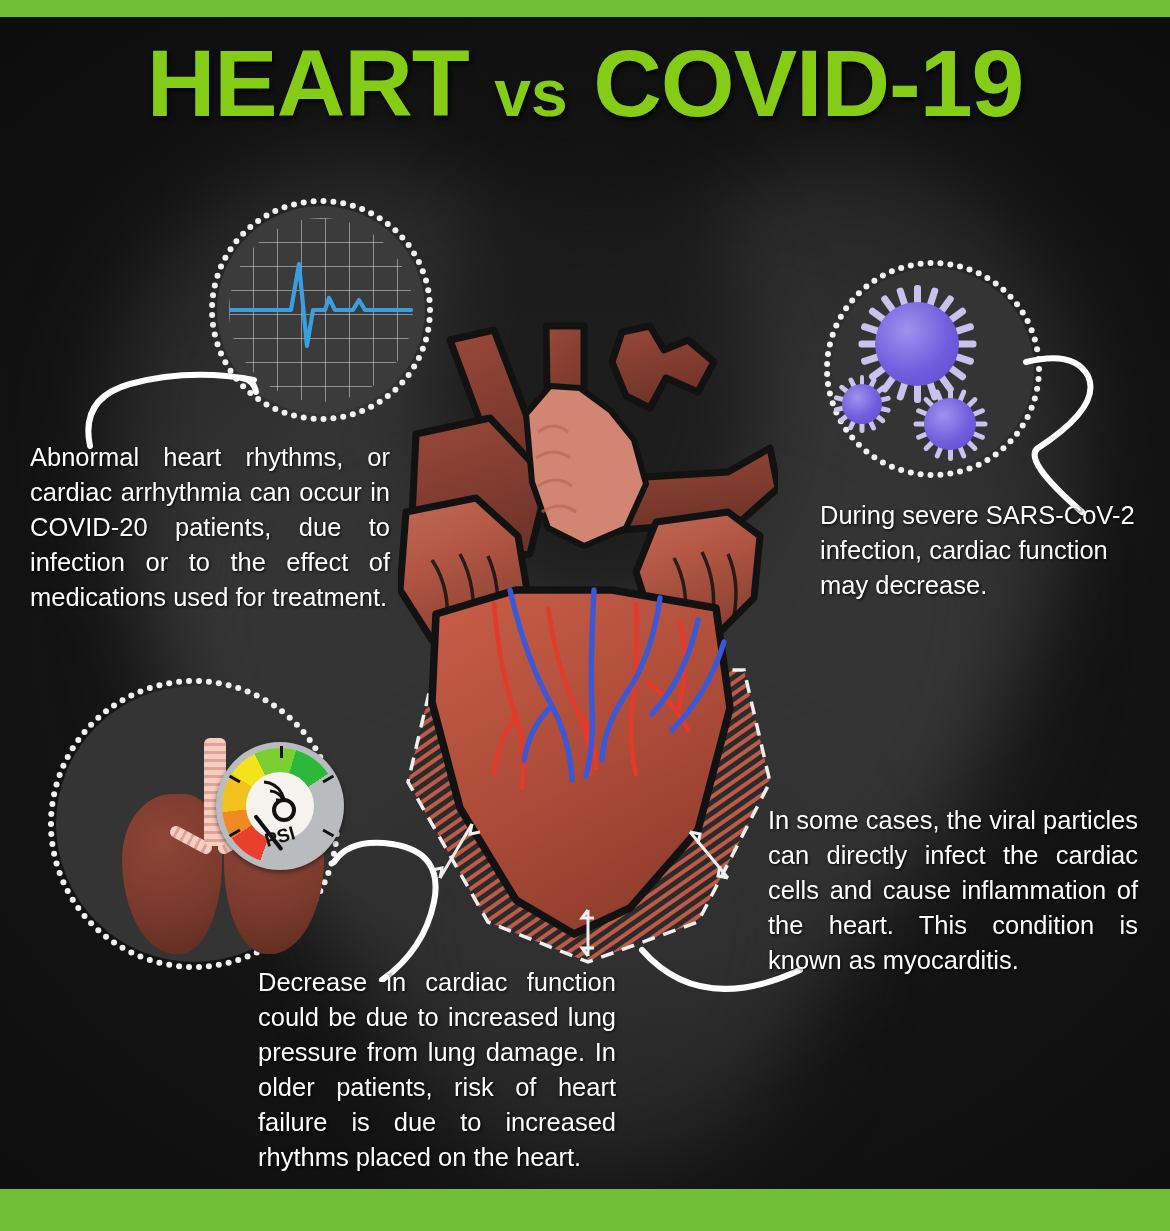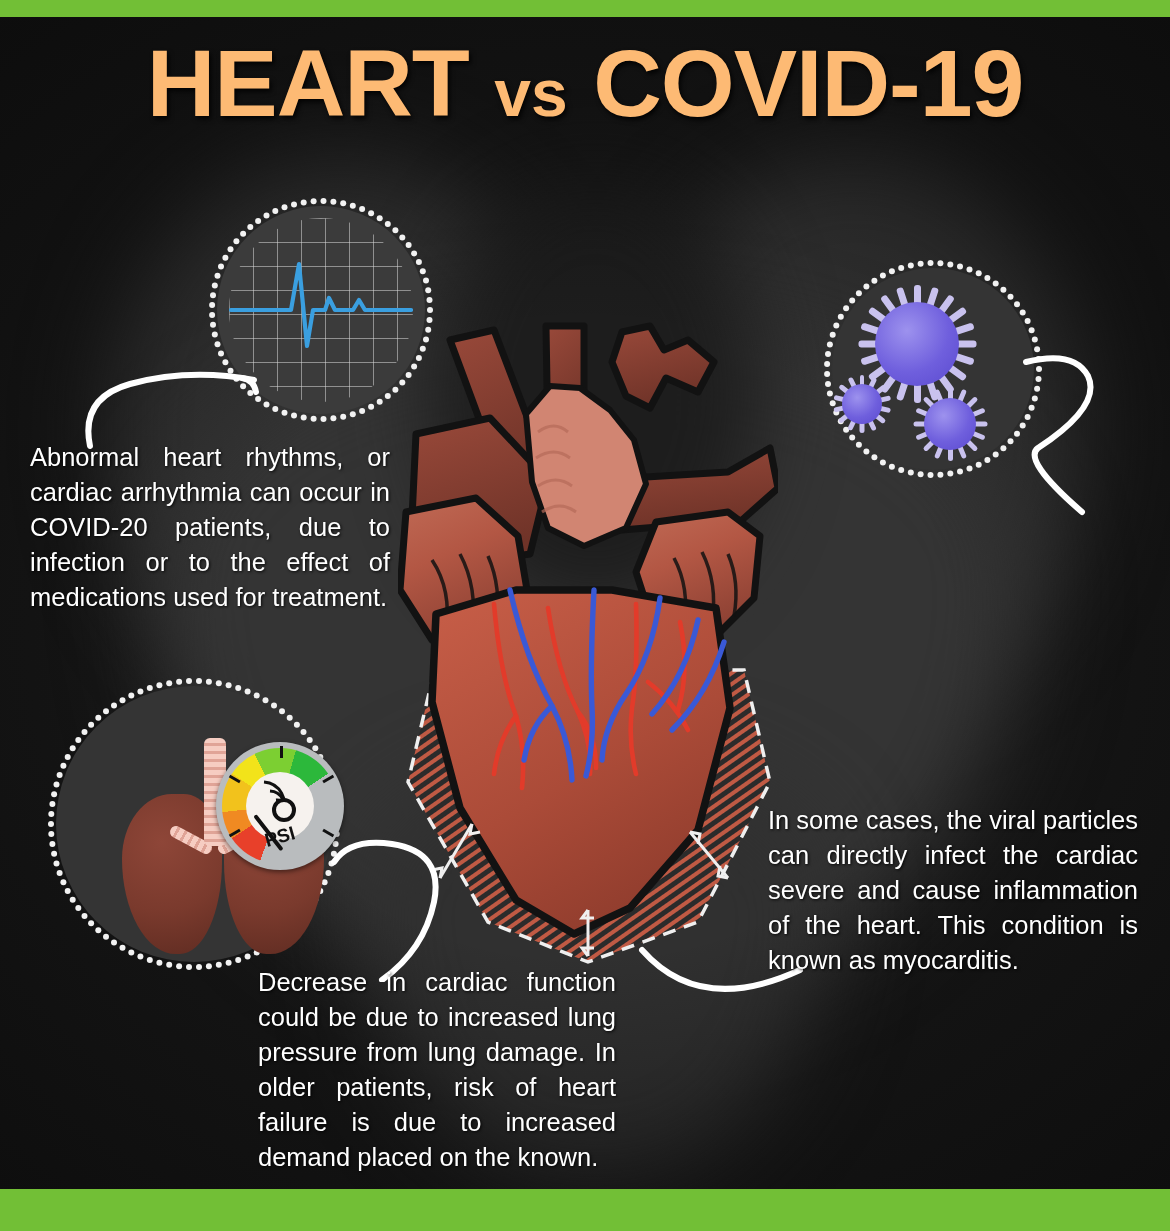--- a/index.html
+++ b/index.html
@@ -23,21 +23,21 @@
   .bg-body{left:150px;top:330px;width:880px;height:690px;background:#343434;border-radius:46% 46% 50% 50%/36% 36% 64% 64%;filter:blur(46px);}
   .bg-tip{left:360px;top:760px;width:470px;height:420px;background:#303030;border-radius:50% 50% 46% 46%/30% 30% 70% 70%;filter:blur(44px);}
   .bg-dark-center{left:430px;top:180px;width:330px;height:430px;background:#1d1d1d;filter:blur(40px);border-radius:50%;}
   .vignette{position:absolute;inset:0;background:radial-gradient(ellipse 78% 64% at 50% 52%, rgba(0,0,0,0) 40%, rgba(10,10,10,.72) 100%);}
 
   
   .title{
     position:absolute;left:0;right:0;top:36px;text-align:center;z-index:30;
     font-family:"Liberation Sans",sans-serif;
     font-size:95px;font-weight:bold;letter-spacing:-1px;
-    color:#fdba74;line-height:1;
+    color:#84cc16;line-height:1;
     text-shadow:2px 3px 5px rgba(0,0,0,.85);
   }
   .title .vs{font-size:66px;font-weight:bold;letter-spacing:0;}
 
   
   .medallion{position:absolute;border-radius:50%;z-index:12;}
   .medallion .disc{
     position:absolute;inset:10px;border-radius:50%;
     background:#3a3a3a;
   }
@@ -548,23 +548,24 @@
 
   <svg class="connector" style="left:628px;top:898px;width:220px;height:100px;" viewBox="0 0 220 100">
     <path d="M14 52 q58 66 158 20" fill="none" stroke="#ffffff" stroke-width="6" stroke-linecap="round"></path>
   </svg>
 
   <div class="callout" id="t-arrhythmia">
     <p>Abnormal heart rhythms, or cardiac arrhythmia can occur in COVID-20 patients, due to infection or to the effect of medications used for treatment.</p>
   </div>
 
   <div class="callout" id="t-function">
+    <p style="text-align:left;">During severe SARS-CoV-2 infection, cardiac function may decrease.</p>
   </div>
 
   <div class="callout" id="t-myocarditis">
-    <p>In some cases, the viral particles can directly infect the cardiac severe and cause inflammation of the heart. This condition is known as myocarditis.</p>
+    <p>In some cases, the viral particles can directly infect the cardiac cells and cause inflammation of the heart. This condition is known as myocarditis.</p>
   </div>
 
   <div class="callout" id="t-lungpressure">
-    <p>Decrease in cardiac function could be due to increased lung pressure from lung damage. In older patients, risk of heart failure is due to increased demand placed on the known.</p>
+    <p>Decrease in cardiac function could be due to increased lung pressure from lung damage. In older patients, risk of heart failure is due to increased rhythms placed on the heart.</p>
   </div>
 
 </div>
 
 </body></html>

